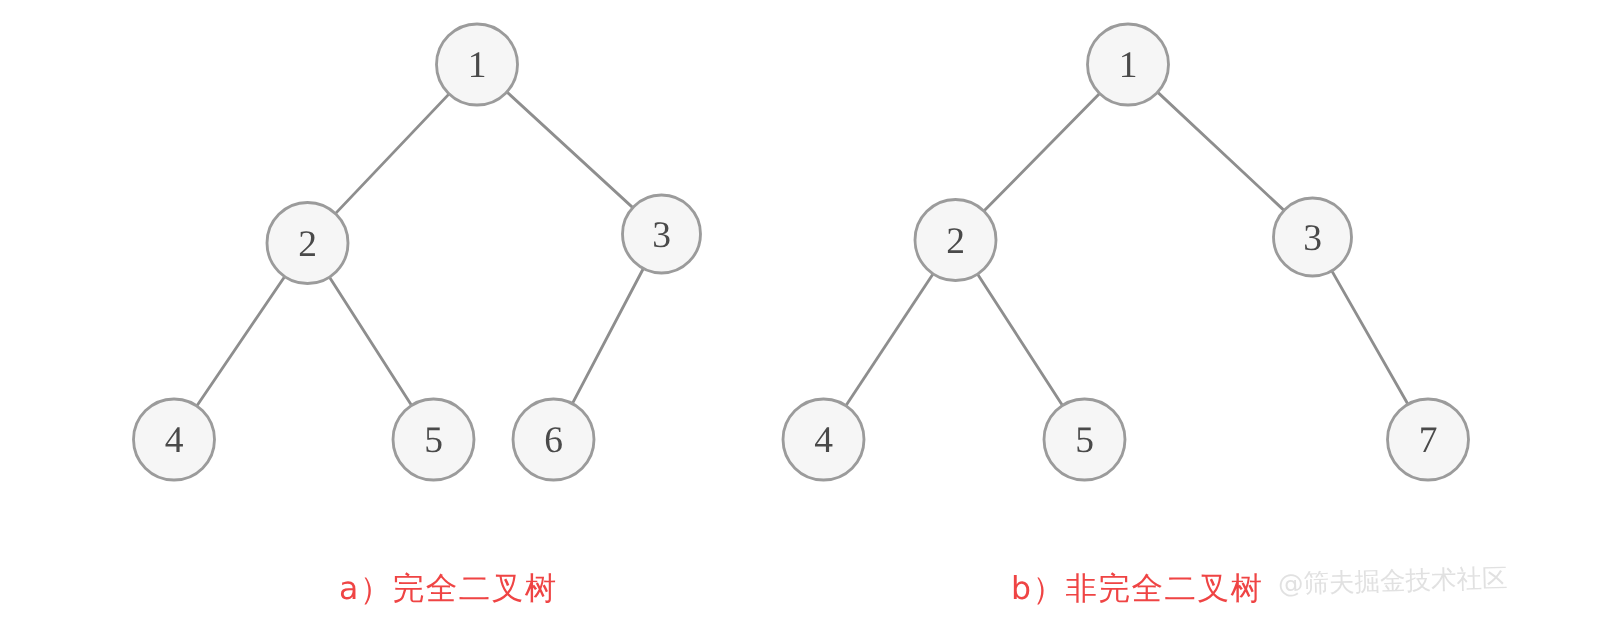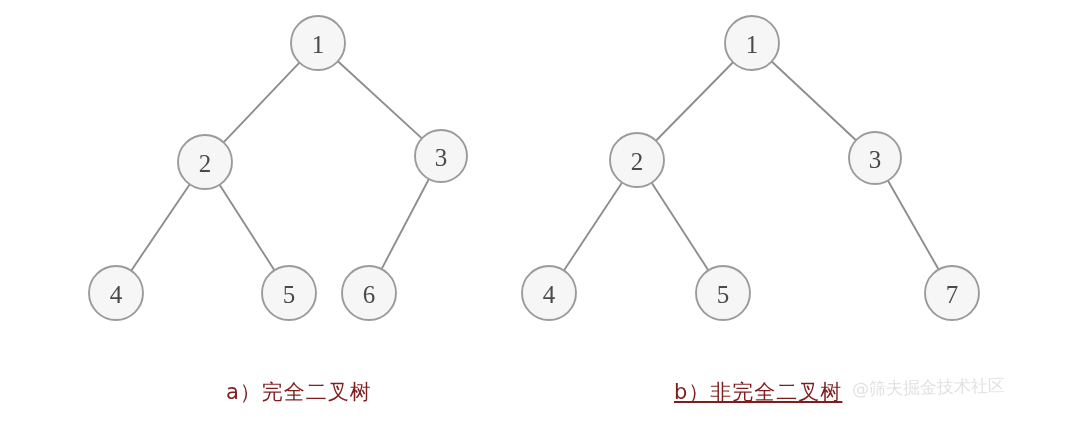--- a/index.html
+++ b/index.html
@@ -40,28 +40,28 @@
     fill: #4a4a4a;
     font-family: "Liberation Serif", "DejaVu Serif", serif;
     font-size: 25px;
     text-anchor: middle;
     dominant-baseline: central;
   }
   .caption {
     position: absolute;
     font-family: "DejaVu Sans", "Liberation Sans", sans-serif;
     font-size: 21px;
-    color: #7f1d1d;
+    color: #ef4444;
     letter-spacing: 1px;
     white-space: nowrap;
     user-select: none;
     text-align: right;
   }
   #caption-a { left: 226px; top: 378px; }
-  #caption-b { left: 674px; top: 378px; text-decoration: underline; }
+  #caption-b { left: 674px; top: 378px; }
 
   .watermark {
     position: absolute;
     white-space: nowrap;
     color: #c9c9c9;
     font-family: "DejaVu Sans", "Liberation Sans", sans-serif;
     user-select: none;
     pointer-events: none;
   }
   #watermark-primary {

